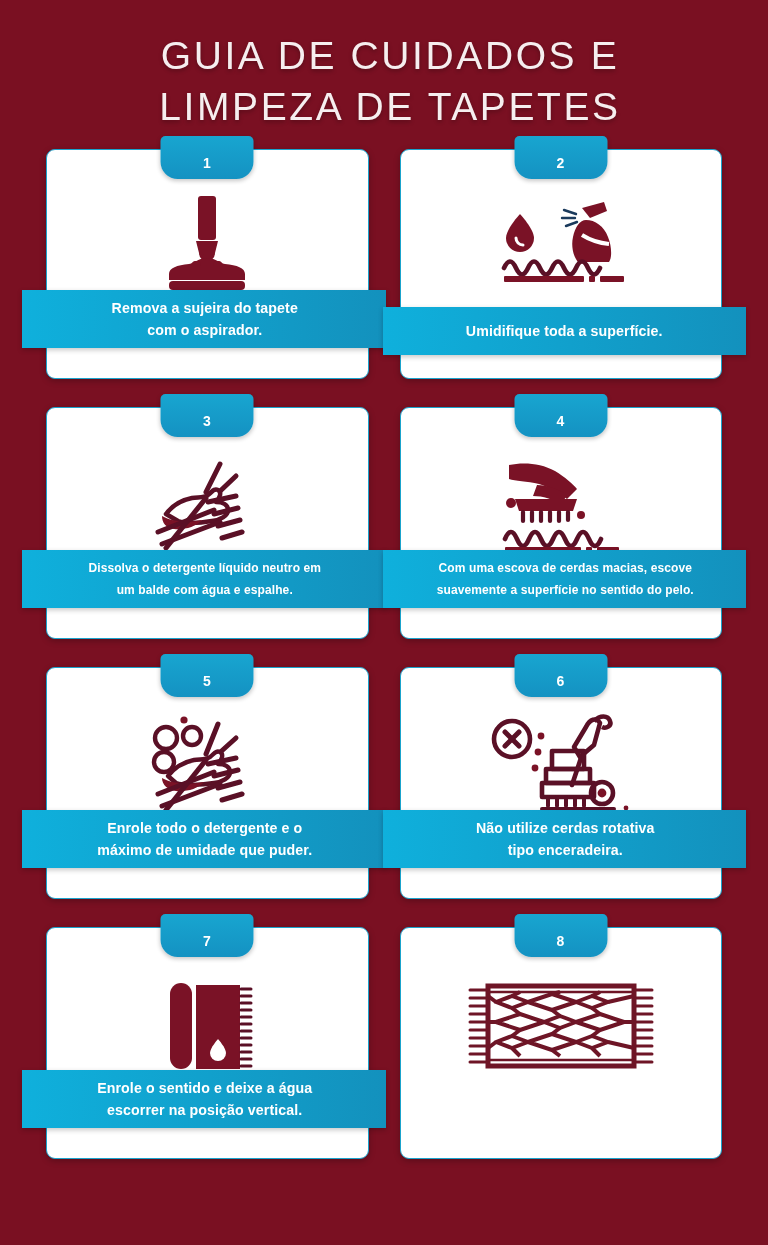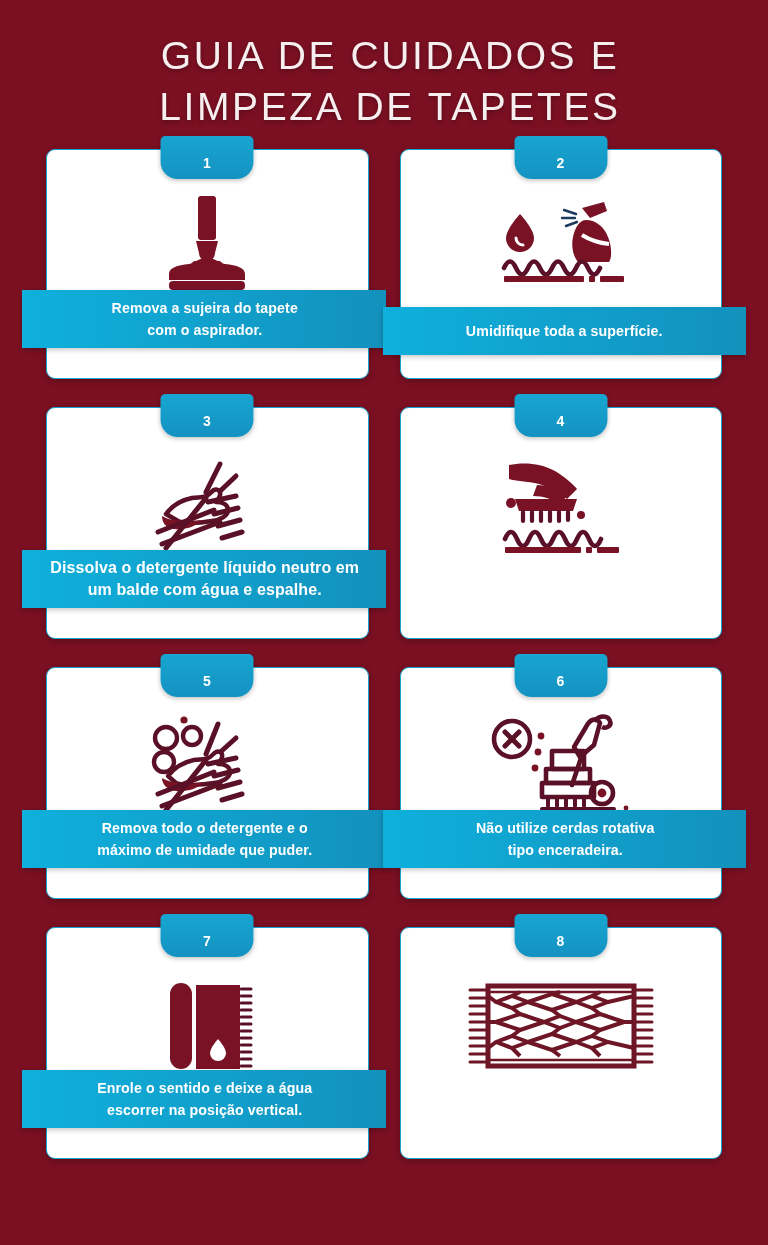--- a/index.html
+++ b/index.html
@@ -114,21 +114,21 @@
 
   .step-caption-text {
     color: #ffffff;
     font-size: 14.2px;
     line-height: 22px;
     font-weight: 700;
     text-align: center;
     white-space: pre-line;
     letter-spacing: 0.1px;
   }
-  .step-caption-text.small { font-size: 16px; }
+  .step-caption-text.small { font-size: 12px; }
 
   
   .col-left  .step-caption { left: -25px; right: -18px; }
   .col-right .step-caption { left: -18px; right: -25px; }
   .icon-maroon-fill { fill: #7a1226; stroke: none; }
   .icon-dark { fill: none; stroke: #5a1026; stroke-width: 5; stroke-linecap: round; stroke-linejoin: round; }
 </style>
 </head>
 <body>
 
@@ -255,20 +255,24 @@
         </g>
         <circle cx="20" cy="56" r="5" class="icon-maroon-fill"></circle>
         <circle cx="90" cy="68" r="4" class="icon-maroon-fill"></circle>
 
         <path d="M14 92q6-14 12 0t12 0 12 0 12 0 12 0 12 0 12 0 12 0" fill="none" stroke="#5a1026" stroke-width="4.6" stroke-linecap="round"></path>
         <rect x="14" y="100" width="76" height="6" rx="1" class="icon-maroon-fill"></rect>
         <rect x="95" y="100" width="6" height="6" rx="1" class="icon-maroon-fill"></rect>
         <rect x="106" y="100" width="22" height="6" rx="1" class="icon-maroon-fill"></rect>
       </svg>
     </div>
+    <div class="step-caption two-line">
+      <span class="step-caption-text small">Com uma escova de cerdas macias, escove
+suavemente a superfície no sentido do pelo.</span>
+    </div>
   </div>
 
   <div class="step-card tall col-left">
     <div class="step-number-tab">
       <span class="step-number">5</span>
     </div>
     <div class="step-icon-area">
       <svg width="135" height="120" viewBox="0 0 135 120">
 
         <circle cx="26" cy="32" r="11" fill="none" stroke="#5a1026" stroke-width="4.4"></circle>
@@ -289,21 +293,21 @@
           <line x1="22" y1="100" x2="80" y2="78"></line>
           <line x1="26" y1="104" x2="66" y2="54"></line>
           <line x1="68" y1="58" x2="96" y2="52"></line>
           <line x1="74" y1="70" x2="98" y2="64"></line>
           <line x1="78" y1="82" x2="100" y2="76"></line>
           <line x1="82" y1="94" x2="102" y2="88"></line>
         </g>
       </svg>
     </div>
     <div class="step-caption two-line">
-      <span class="step-caption-text">Remova todo o detergente e o
+      <span class="step-caption-text">Enrole todo o detergente e o
 máximo de umidade que puder.</span>
     </div>
   </div>
 
   <div class="step-card tall col-right">
     <div class="step-number-tab">
       <span class="step-number">6</span>
     </div>
     <div class="step-icon-area">
       <svg width="150" height="118" viewBox="0 0 150 118">

